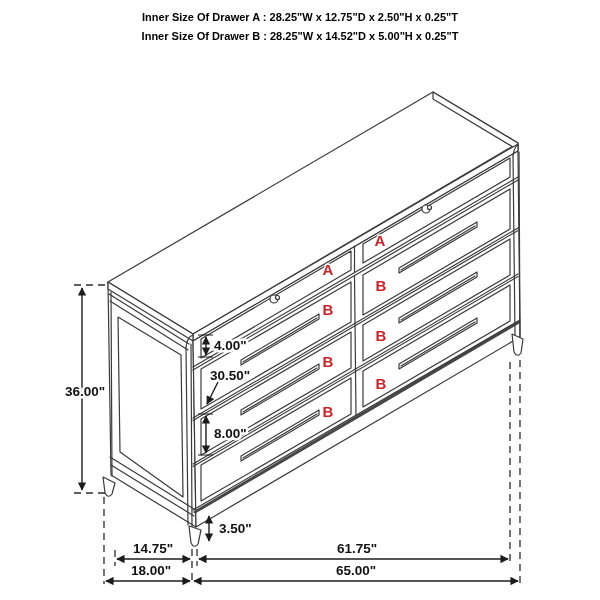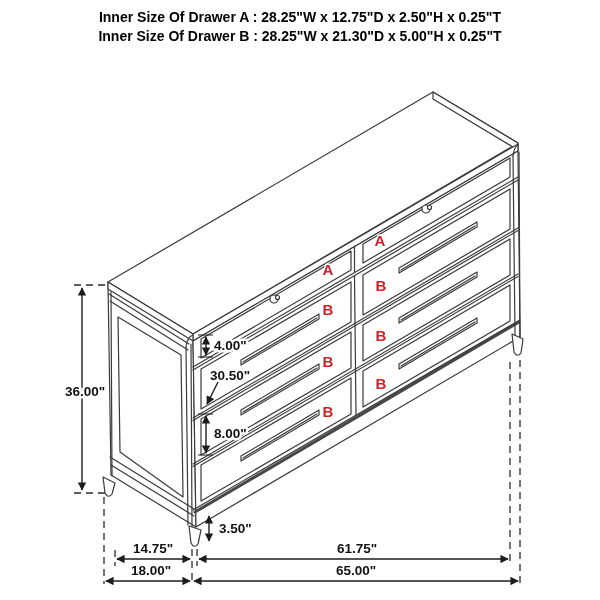--- a/index.html
+++ b/index.html
@@ -1,39 +1,39 @@
 <!DOCTYPE html>
 <html><head>
 <meta charset="utf-8">
 <style>
   html,body{margin:0;padding:0;background:#fff;}
   .stage{position:relative;width:600px;height:600px;background:#fff;overflow:hidden;
          font-family:"Liberation Sans",sans-serif;}
   .title-block{position:absolute;top:8px;left:0;width:600px;text-align:center;
-               font-weight:bold;font-size:14px;line-height:18.5px;color:#000;}
+               font-weight:bold;font-size:11px;line-height:18.5px;color:#000;}
   svg{position:absolute;left:0;top:0;}
   .ln{stroke:#3a3a3a;stroke-width:1.2;fill:none;stroke-linejoin:round;stroke-linecap:round;}
   .fw{fill:#ffffff;}
   .heavy{stroke:#474747;stroke-width:3;fill:none;stroke-linecap:round;}
   .dimln{stroke:#1c1c1c;stroke-width:1.4;fill:none;}
   .dash{stroke:#2b2b2b;stroke-width:1.3;fill:none;stroke-dasharray:7 5;}
   .tick{stroke:#1c1c1c;stroke-width:1;fill:none;}
   .dim{font-family:"Liberation Sans",sans-serif;font-weight:bold;font-size:13.5px;fill:#111;
        paint-order:stroke;stroke:#fff;stroke-width:5px;stroke-linejoin:round;}
   .mk{font-family:"Liberation Sans",sans-serif;font-weight:bold;font-size:15px;
       paint-order:stroke;stroke:#fff;stroke-width:3px;stroke-linejoin:round;}
 </style>
 </head>
 <body>
 
 <div class="stage">
 
   <div class="title-block">
     <div>Inner Size Of Drawer A : 28.25"W x 12.75"D x 2.50"H x 0.25"T</div>
-    <div>Inner Size Of Drawer B : 28.25"W x 21.30"D x 5.00"H x 0.25"T</div>
+    <div>Inner Size Of Drawer B : 28.25"W x 14.52"D x 5.00"H x 0.25"T</div>
   </div>
 
   <svg width="600" height="600" viewBox="0 0 600 600">
     <defs>
       <marker id="ah" viewBox="0 0 10 10" refX="9" refY="5" markerWidth="8" markerHeight="6" orient="auto-start-reverse">
         <path d="M0,0 L10,5 L0,10 Z" fill="#1c1c1c"></path>
       </marker>
     </defs>
 
     <g>

